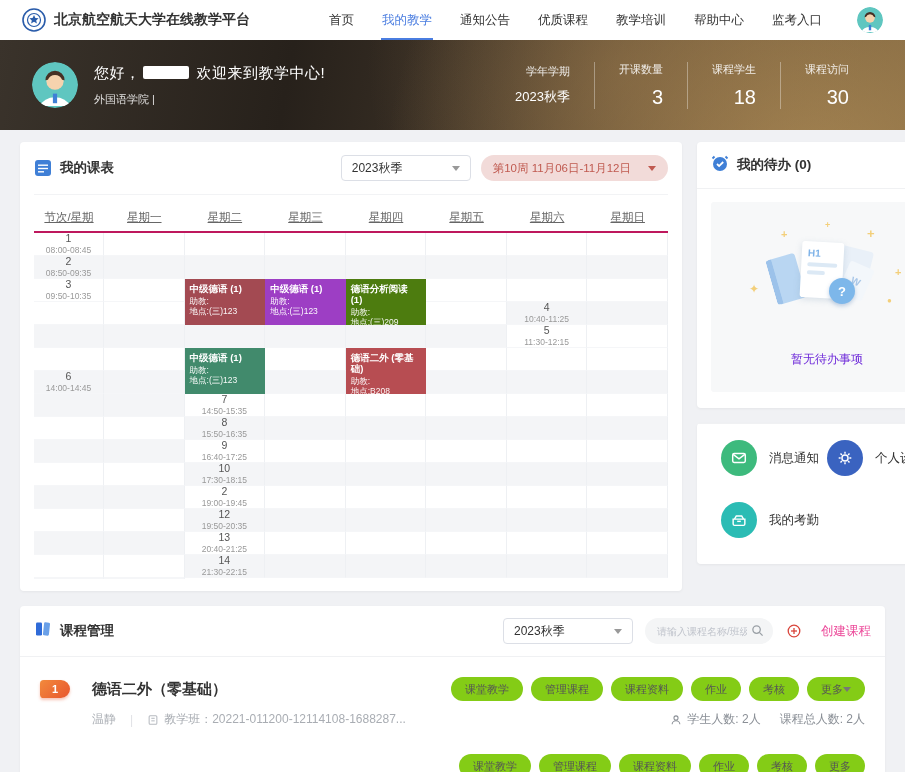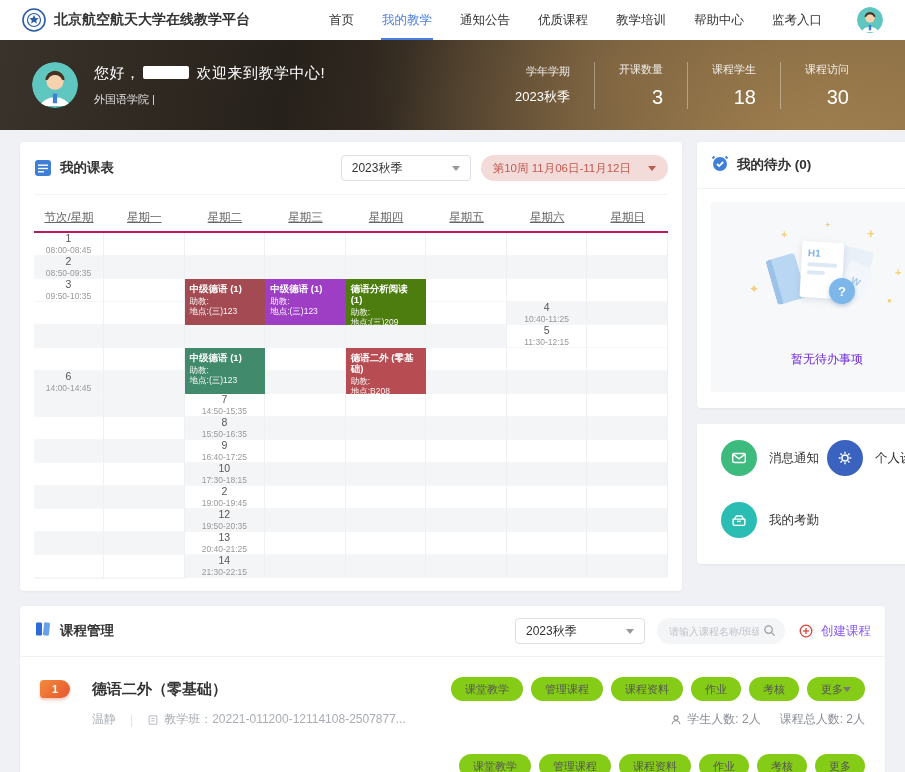--- a/index.html
+++ b/index.html
@@ -97,21 +97,21 @@
   .mf-label { font-size:12.5px; color:#333; }
 
   
   .cm-card { margin:15px 20px 0; min-height:215px; }
   .cm-head { display:flex; align-items:center; padding:12px 14px; }
   .cm-head .spacer { flex:1; }
   .cm-search { position:relative; margin-left:12px; }
   .cm-search input { width:128px; height:26px; border:none; border-radius:13px; background:#f4f5f6; padding:0 26px 0 12px; font-size:10px; color:#333; outline:none; font-family:inherit; }
   .cm-search input::placeholder { color:#c0c4cc; }
   .cm-search svg { position:absolute; right:9px; top:6px; width:13px; height:13px; }
-  .cm-create { margin-left:14px; display:flex; align-items:center; gap:8px; color:#8b5cf6; font-size:12.5px; cursor:pointer; white-space:nowrap; }
+  .cm-create { margin-left:14px; display:flex; align-items:center; gap:20px; color:#ec4899; font-size:12.5px; cursor:pointer; white-space:nowrap; }
   .cm-create svg { width:14px; height:14px; }
   .course-list { padding:20px 20px 10px; }
   .course-row { margin-bottom:26px; }
   .cr-top { display:flex; align-items:center; }
   .cr-badge { min-width:30px; height:18px; background:linear-gradient(135deg,#f28a3c,#e8562e); color:#fff; font-size:11px; font-weight:bold;
     border-radius:4px 10px 10px 4px; display:inline-flex; align-items:center; justify-content:center; box-shadow:0 2px 3px rgba(232,86,46,.35); }
   .cr-title { font-size:15px; font-weight:bold; color:#333; margin-left:22px; cursor:pointer; }
   .cr-spacer { flex:1; }
   .cr-action { border:none; background:#84cc16; color:#555; font-size:11px; height:24px; padding:0 14px; border-radius:12px; margin-left:8px; cursor:pointer; font-family:inherit; display:inline-flex; align-items:center; }
   .cr-bottom { display:flex; align-items:center; margin-top:10px; padding-left:52px; font-size:12px; color:#a9adb3; }
@@ -527,21 +527,21 @@
         </div>
         <div class="cr-bottom">
           <span class="cr-teacher">温静</span>
           <span class="cr-sep">|</span>
           <span class="cr-class">
             <svg viewBox="0 0 14 14" fill="none" stroke="#b6bac0" stroke-width="1.2">
               <rect x="2.5" y="2" width="9" height="10" rx="1.2"></rect>
               <line x1="5" y1="5" x2="9" y2="5"></line>
               <line x1="5" y1="8" x2="9" y2="8"></line>
             </svg>
-            <span>教学班：20221-011200-12114108-2507877...</span>
+            <span>教学班：20221-011200-12114108-1688287...</span>
           </span>
           <span class="cr-spacer"></span>
           <span class="cr-counts">
             <svg viewBox="0 0 14 14" fill="none" stroke="#8a8f96" stroke-width="1.2">
               <circle cx="7" cy="4.6" r="2.4"></circle>
               <path d="M2.5 12 a4.5 4 0 0 1 9 0"></path>
             </svg>
             <span>学生人数: 2人</span>
             <span class="cr-total">课程总人数: 2人</span>
           </span>

